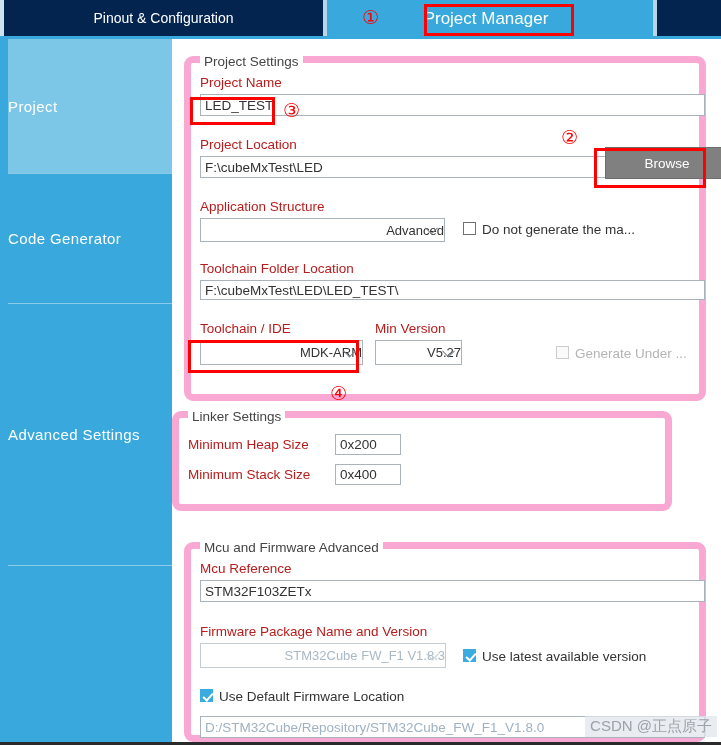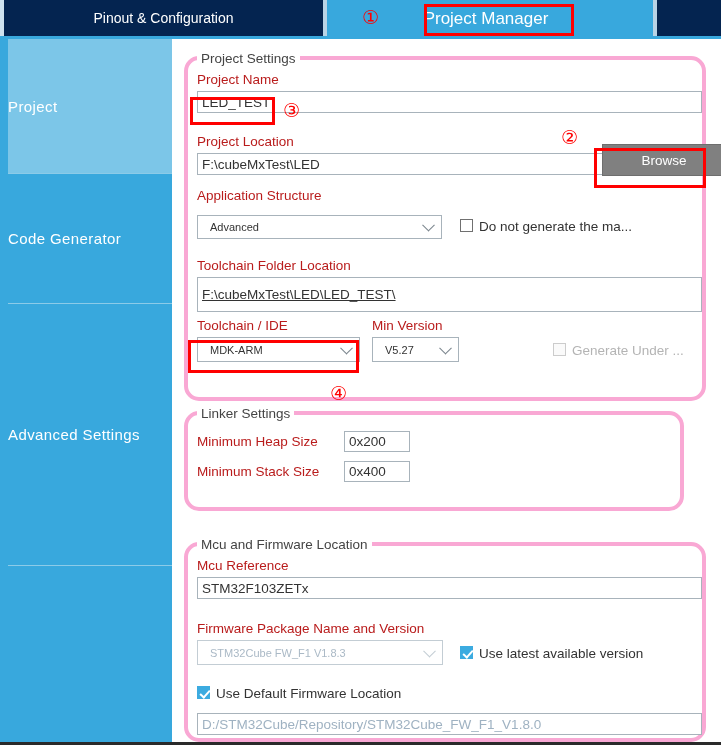--- a/index.html
+++ b/index.html
@@ -97,22 +97,22 @@
   
   .main {
     position: absolute; left: 172px; top: 39px;
     width: 549px; height: 706px;
     background: #ffffff;
   }
 
   
   .group {
     position: absolute;
-    border: 4px solid #f9a8d4;
-    border-radius: 15px;
+    border: 7px solid #f9a8d4;
+    border-radius: 9px;
     background: #ffffff;
   }
   .group-title {
     position: absolute; top: -9px; left: 9px;
     background: #ffffff;
     padding: 0 4px;
     font-size: 13.5px;
     color: #444444;
     white-space: nowrap;
   }
@@ -132,25 +132,26 @@
     display: flex; align-items: center;
     padding-left: 4px;
     overflow: hidden; white-space: nowrap;
   }
   .txtbox.disabled { color: #9fb2c2; background: #ffffff; }
 
   .combo {
     position: absolute;
     border: 1px solid #a8b3bb;
     background: #ffffff;
-    font-size: 11px;
+    font-size: 13px;
     color: #333333;
     display: flex; align-items: center;
     padding-left: 12px;
     white-space: nowrap;
+    justify-content: flex-end;
   }
   .combo.disabled { color: #aab9c6; border-color: #c3cdd4; }
   .combo .chev {
     position: absolute; right: 8px; top: 50%;
     width: 9px; height: 9px;
     border-left: 1.6px solid #7a858d;
     border-bottom: 1.6px solid #7a858d;
     transform: translateY(-70%) rotate(-45deg);
   }
   .combo.disabled .chev { border-color: #c3cdd4; }
@@ -274,32 +275,32 @@
       </div>
 
       <span class="fld-label" style="left:9px; top:74px;">Project Location</span>
       <div class="txtbox" style="left:9px; top:93px; width:505px; height:22px;">
         <span>F:\cubeMxTest\LED</span>
       </div>
       <div class="btn" style="left:414px; top:84px; width:124px; height:32px;">
         <span>Browse</span>
       </div>
 
-      <span class="fld-label" style="left:9px; top:128px;">Application Structure</span>
+      <span class="fld-label" style="left:9px; top:136px;">Application Structure</span>
       <div class="combo" style="left:9px; top:155px; width:245px; height:24px;">
         <span>Advanced</span>
         <span class="chev"></span>
       </div>
       <div class="chk-wrap" style="left:272px; top:159px;">
         <span class="chk"></span>
         <span>Do not generate the ma...</span>
       </div>
 
       <span class="fld-label" style="left:9px; top:198px;">Toolchain Folder Location</span>
-      <div class="txtbox" style="left:9px; top:217px; width:505px; height:35px;text-decoration:underline;">
+      <div class="txtbox" style="left:9px; top:217px; width:505px; height:20px;">
         <span>F:\cubeMxTest\LED\LED_TEST\</span>
       </div>
 
       <span class="fld-label" style="left:9px; top:258px;">Toolchain / IDE</span>
       <div class="combo" style="left:9px; top:277px; width:163px; height:25px;">
         <span>MDK-ARM</span>
         <span class="chev"></span>
       </div>
 
       <span class="fld-label" style="left:184px; top:258px;">Min Version</span>
@@ -307,36 +308,36 @@
         <span>V5.27</span>
         <span class="chev"></span>
       </div>
 
       <div class="chk-wrap disabled" style="left:365px; top:283px;">
         <span class="chk disabled"></span>
         <span>Generate Under ...</span>
       </div>
     </div>
 
-    <div class="group" style="left:12px; top:372px; width:500px; height:100px;">
+    <div class="group" style="left:0; top:372px; width:500px; height:100px;">
       <span class="group-title">Linker Settings</span>
 
       <span class="fld-label" style="left:9px; top:19px;">Minimum Heap Size</span>
       <div class="txtbox" style="left:156px; top:16px; width:66px; height:21px;">
         <span>0x200</span>
       </div>
 
       <span class="fld-label" style="left:9px; top:49px;">Minimum Stack Size</span>
       <div class="txtbox" style="left:156px; top:46px; width:66px; height:21px;">
         <span>0x400</span>
       </div>
     </div>
 
     <div class="group" style="left:12px; top:503px; width:522px; height:200px;">
-      <span class="group-title">Mcu and Firmware Location</span>
+      <span class="group-title">Mcu and Firmware Advanced</span>
 
       <span class="fld-label" style="left:9px; top:12px;">Mcu Reference</span>
       <div class="txtbox" style="left:9px; top:31px; width:505px; height:22px;">
         <span>STM32F103ZETx</span>
       </div>
 
       <span class="fld-label" style="left:9px; top:75px;">Firmware Package Name and Version</span>
       <div class="combo disabled" style="left:9px; top:94px; width:246px; height:25px;">
         <span>STM32Cube FW_F1 V1.8.3</span>
         <span class="chev"></span>
@@ -361,15 +362,18 @@
 
   <div class="redbox" style="left:594px; top:148px; width:112px; height:40px;"></div>
   <span class="circnum" style="left:561px; top:128px;">②</span>
 
   <div class="redbox" style="left:190px; top:97px; width:85px; height:28px;"></div>
   <span class="circnum" style="left:283px; top:101px;">③</span>
 
   <div class="redbox" style="left:188px; top:340px; width:171px; height:33px;"></div>
   <span class="circnum" style="left:330px; top:384px;">④</span>
 
+  <div class="watermark">
+    <span>CSDN @正点原子</span>
+  </div>
 
   <div class="bottom-line"></div>
 </div>
 
 </body></html>

